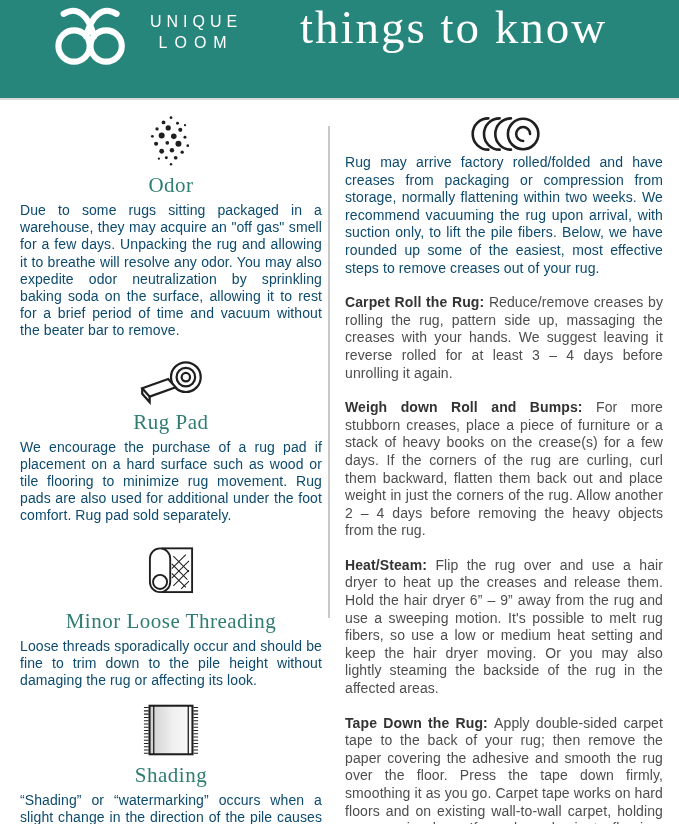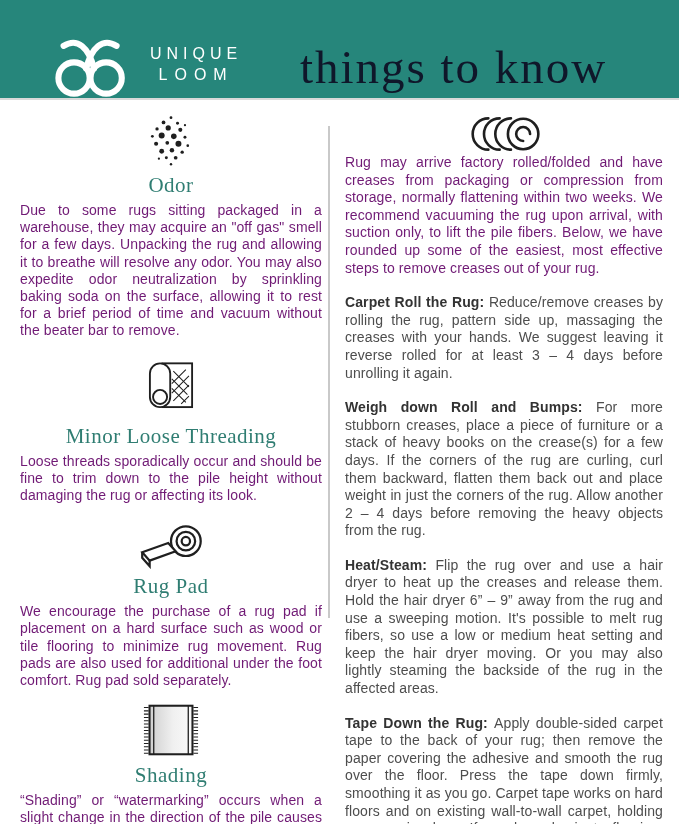--- a/index.html
+++ b/index.html
@@ -9,41 +9,41 @@
     width:679px; height:824px;
     background:#ffffff;
     overflow:hidden;
     font-family:"Liberation Sans", sans-serif;
   }
   
   .banner {
     height:100px;
     background:#26867B;
     display:flex;
-    align-items:flex-end;
+    align-items:flex-start;
     border-bottom:2px solid #d9d9d9;
   }
   .logo { display:flex; align-items:center; margin-left:50px; }
   .logo svg { display:block; }
   .brand {
     margin-left:12px;
     color:#ffffff;
     font-size:16px;
     letter-spacing:5px;
     line-height:1.3;
     font-weight:400;
   }
   .brand .l2 { text-align:center; letter-spacing:7px; }
   .banner h1 {
     flex:1;
     text-align:center;
     font-family:"Liberation Serif", serif;
     font-weight:500;
     font-size:47px;
-    color:#0f172a;
+    color:#ffffff;
     letter-spacing:2px;
     padding-right:14px;
     padding-bottom:4px;
   }
   
   .content {
     display:flex;
     height:518px;
     padding-top:14px;
   }
@@ -57,21 +57,21 @@
     font-weight:500;
     font-size:21px;
     color:#2F7D72;
     letter-spacing:0.5px;
     margin:5px 0 4px 0;
     text-align:center;
   }
   p.body {
     font-size:14px;
     line-height:17.2px;
-    color:#701a75;
+    color:#0c4a6e;
     text-align:justify;
     letter-spacing:0.1px;
   }
   .col-right p.body { line-height:17.6px; }
   p.tip {
     margin-top:17px;
     font-size:14px;
     line-height:17.6px;
     color:#4d4d4d;
     text-align:justify;
@@ -136,50 +136,50 @@
               <circle cx="30" cy="54" r="1.3"></circle>
             </g>
           </svg>
         </div>
         <h2>Odor</h2>
         <p class="body">Due to some rugs sitting packaged in a warehouse, they may acquire an "off gas" smell for a few days. Unpacking the rug and allowing it to breathe will resolve any odor. You may also expedite odor neutralization by sprinkling baking soda on the surface, allowing it to rest for a brief period of time and vacuum without the beater bar to remove.</p>
       </div>
 
       <div class="sec">
         <div class="icon-wrap">
-          <svg width="50" height="66" viewBox="0 0 64 66">
-            <g class="ln" stroke-width="2.4">
-              <rect x="21" y="4" width="38" height="56"></rect>
-              <rect x="5" y="4" width="26" height="56" rx="13" fill="#ffffff"></rect>
-              <circle cx="18" cy="47" r="9"></circle>
-            </g>
-            <g class="ln" stroke-width="1.3">
-              <path d="M33 30 L51 12 M33 42 L55 20 M35 52 L55 32 M45 56 L55 46"></path>
-              <path d="M35 14 L55 34 M33 24 L53 44 M33 36 L51 54"></path>
-            </g>
-          </svg>
-        </div>
-        <h2>Minor Loose Threading</h2>
-        <p class="body">Loose threads sporadically occur and should be fine to trim down to the pile height without damaging the rug or affecting its look.</p>
-      </div>
-
-      <div class="sec">
-        <div class="icon-wrap">
           <svg width="68" height="52" viewBox="0 0 72 56">
             <g class="ln" stroke-width="2.4">
               <circle cx="52" cy="26" r="16"></circle>
               <circle cx="52" cy="26" r="10"></circle>
               <circle cx="52" cy="26" r="4.5"></circle>
               <path d="M5 38 L33 28 L41 37 L13 47 Z" fill="#ffffff"></path>
               <path d="M5 38 L5 44 L13 53 L13 47"></path>
             </g>
           </svg>
         </div>
         <h2>Rug Pad</h2>
         <p class="body">We encourage the purchase of a rug pad if placement on a hard surface such as wood or tile flooring to minimize rug movement. Rug pads are also used for additional under the foot comfort. Rug pad sold separately.</p>
+      </div>
+
+      <div class="sec">
+        <div class="icon-wrap">
+          <svg width="50" height="66" viewBox="0 0 64 66">
+            <g class="ln" stroke-width="2.4">
+              <rect x="21" y="4" width="38" height="56"></rect>
+              <rect x="5" y="4" width="26" height="56" rx="13" fill="#ffffff"></rect>
+              <circle cx="18" cy="47" r="9"></circle>
+            </g>
+            <g class="ln" stroke-width="1.3">
+              <path d="M33 30 L51 12 M33 42 L55 20 M35 52 L55 32 M45 56 L55 46"></path>
+              <path d="M35 14 L55 34 M33 24 L53 44 M33 36 L51 54"></path>
+            </g>
+          </svg>
+        </div>
+        <h2>Minor Loose Threading</h2>
+        <p class="body">Loose threads sporadically occur and should be fine to trim down to the pile height without damaging the rug or affecting its look.</p>
       </div>
 
       <div class="sec">
         <div class="icon-wrap">
           <svg width="68" height="56" viewBox="0 0 72 60">
             <defs>
               <linearGradient id="shadegrad" x1="0" y1="0" x2="1" y2="0">
                 <stop offset="0" stop-color="#cfcfcf"></stop>
                 <stop offset="0.55" stop-color="#f0f0f0"></stop>
                 <stop offset="1" stop-color="#fafafa"></stop>

